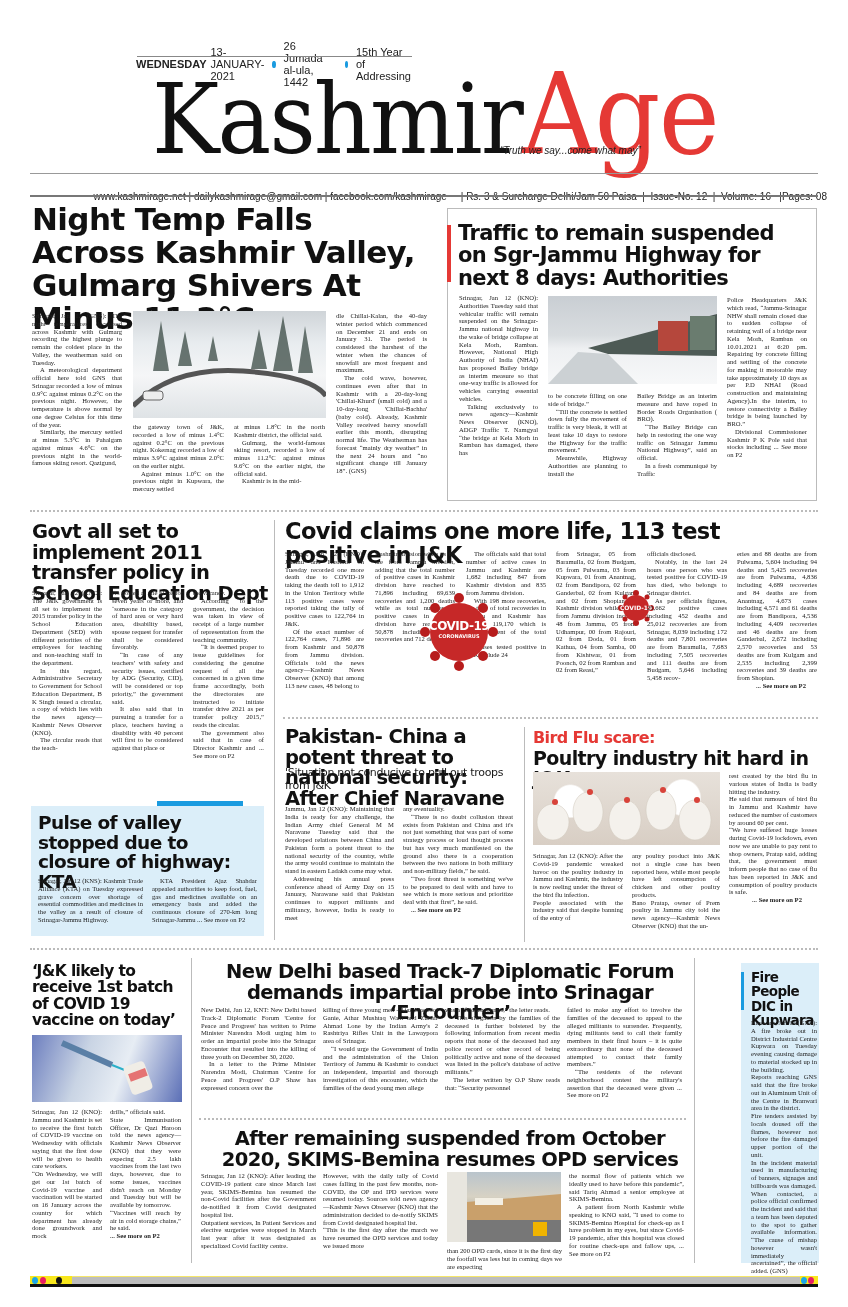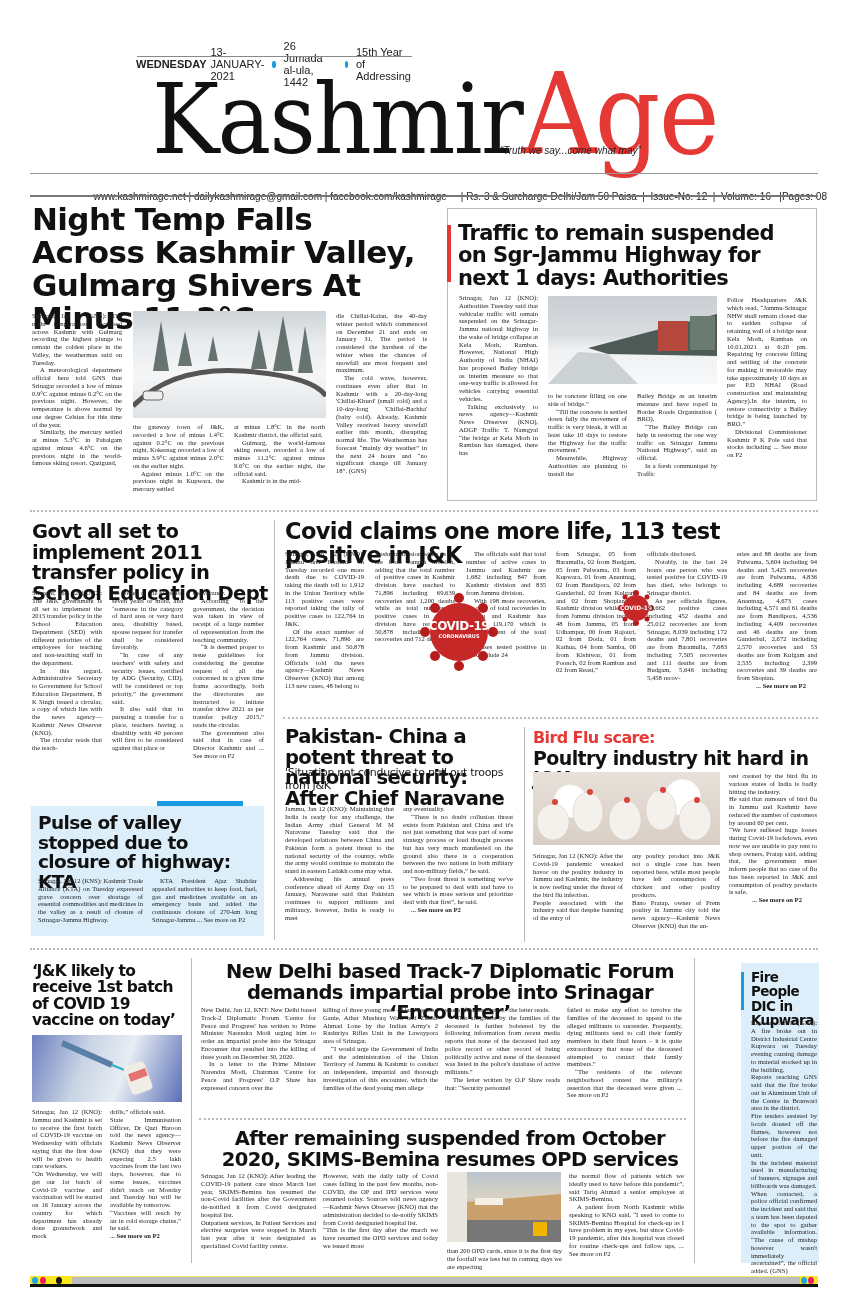--- a/index.html
+++ b/index.html
@@ -86,21 +86,21 @@
   <p>Gulmarg, the world-famous skiing resort, recorded a low of minus 11.2°C against minus 9.6°C on the earlier night, the official said.</p>
   <p>Kashmir is in the mid-</p>
 </div>
 <div class="abs body-text" style="left:336px;top:312px;width:91px;">
   <p class="noind">dle Chillai-Kalan, the 40-day winter period which commenced on December 21 and ends on January 31. The period is considered the harshest of the winter when the chances of snowfall are most frequent and maximum.</p>
   <p>The cold wave, however, continues even after that in Kashmir with a 20-day-long 'Chillai-Khurd' (small cold) and a 10-day-long 'Chillai-Bachha' (baby cold). Already, Kashmir Valley received heavy snowfall earlier this month, disrupting normal life. The Weatherman has forecast “mainly dry weather” in the next 24 hours and “no significant change till January 18”. (GNS)</p>
 </div>
 
 <div class="abs" style="left:447px;top:208px;width:370px;height:293px;border:1px solid #bbb;"></div>
 <div class="abs" style="left:447px;top:225px;width:4px;height:57px;background:#e53935;"></div>
-<div class="abs head" style="left:458px;top:222px;width:350px;font-size:21px;">Traffic to remain suspended on Sgr-Jammu Highway for next 1 days: Authorities</div>
+<div class="abs head" style="left:458px;top:222px;width:350px;font-size:21px;">Traffic to remain suspended on Sgr-Jammu Highway for next 8 days: Authorities</div>
 <div class="abs body-text" style="left:459px;top:294px;width:79px;">
   <p class="noind">Srinagar, Jan 12 (KNO): Authorities Tuesday said that vehicular traffic will remain suspended on the Srinagar-Jammu national highway in the wake of bridge collapse at Kela Morh, Ramban. However, National High Authority of India (NHAI) has proposed Bailey bridge as interim measure so that one-way traffic is allowed for vehicles carrying essential vehicles.</p>
   <p>Talking exclusively to news agency—Kashmir News Observer (KNO), ADGP Traffic T. Namgyal “the bridge at Kela Morh in Ramban has damaged, there has</p>
 </div>
 <div class="img trucks" style="left:548px;top:296px;width:169px;height:88px;">
   <svg width="169" height="88">
     <polygon points="40,52 169,18 169,60 60,58" fill="#4d5a55"></polygon>
     <rect x="110" y="25" width="30" height="30" fill="#b5473c"></rect>
     <rect x="142" y="20" width="25" height="34" fill="#6a7c6f"></rect>
     <polygon points="0,88 30,56 60,58 90,88" fill="#ccd1d4"></polygon>

